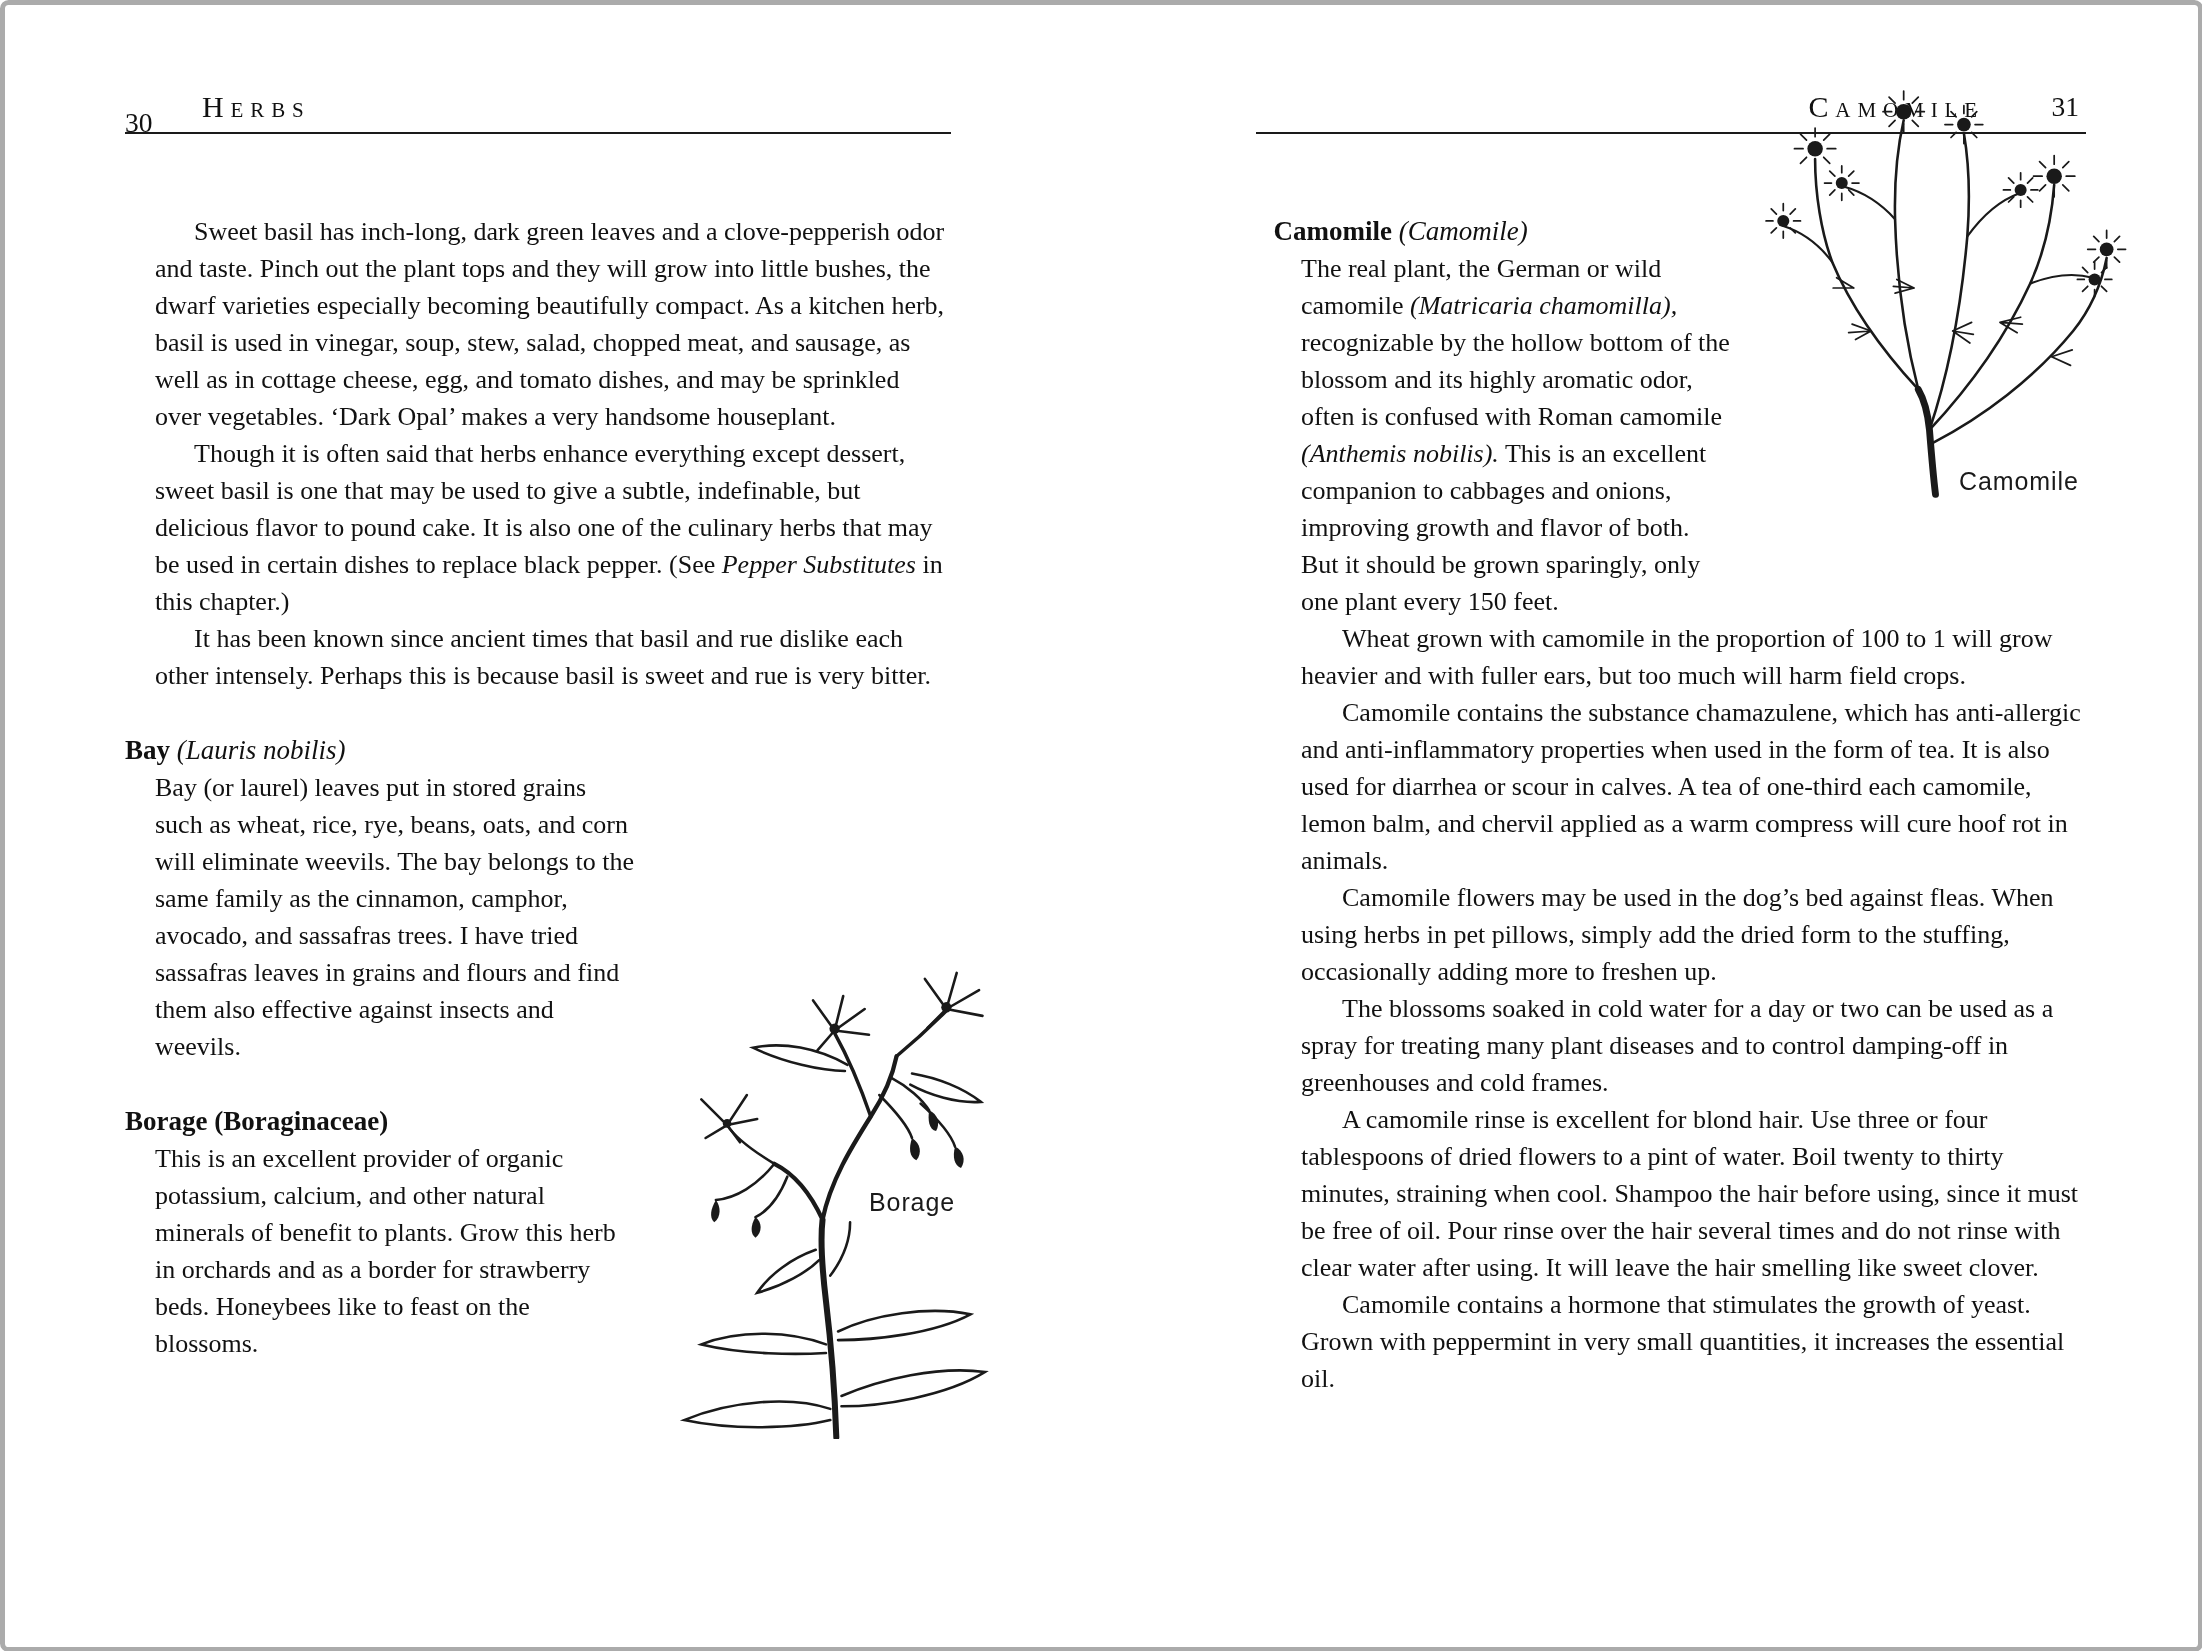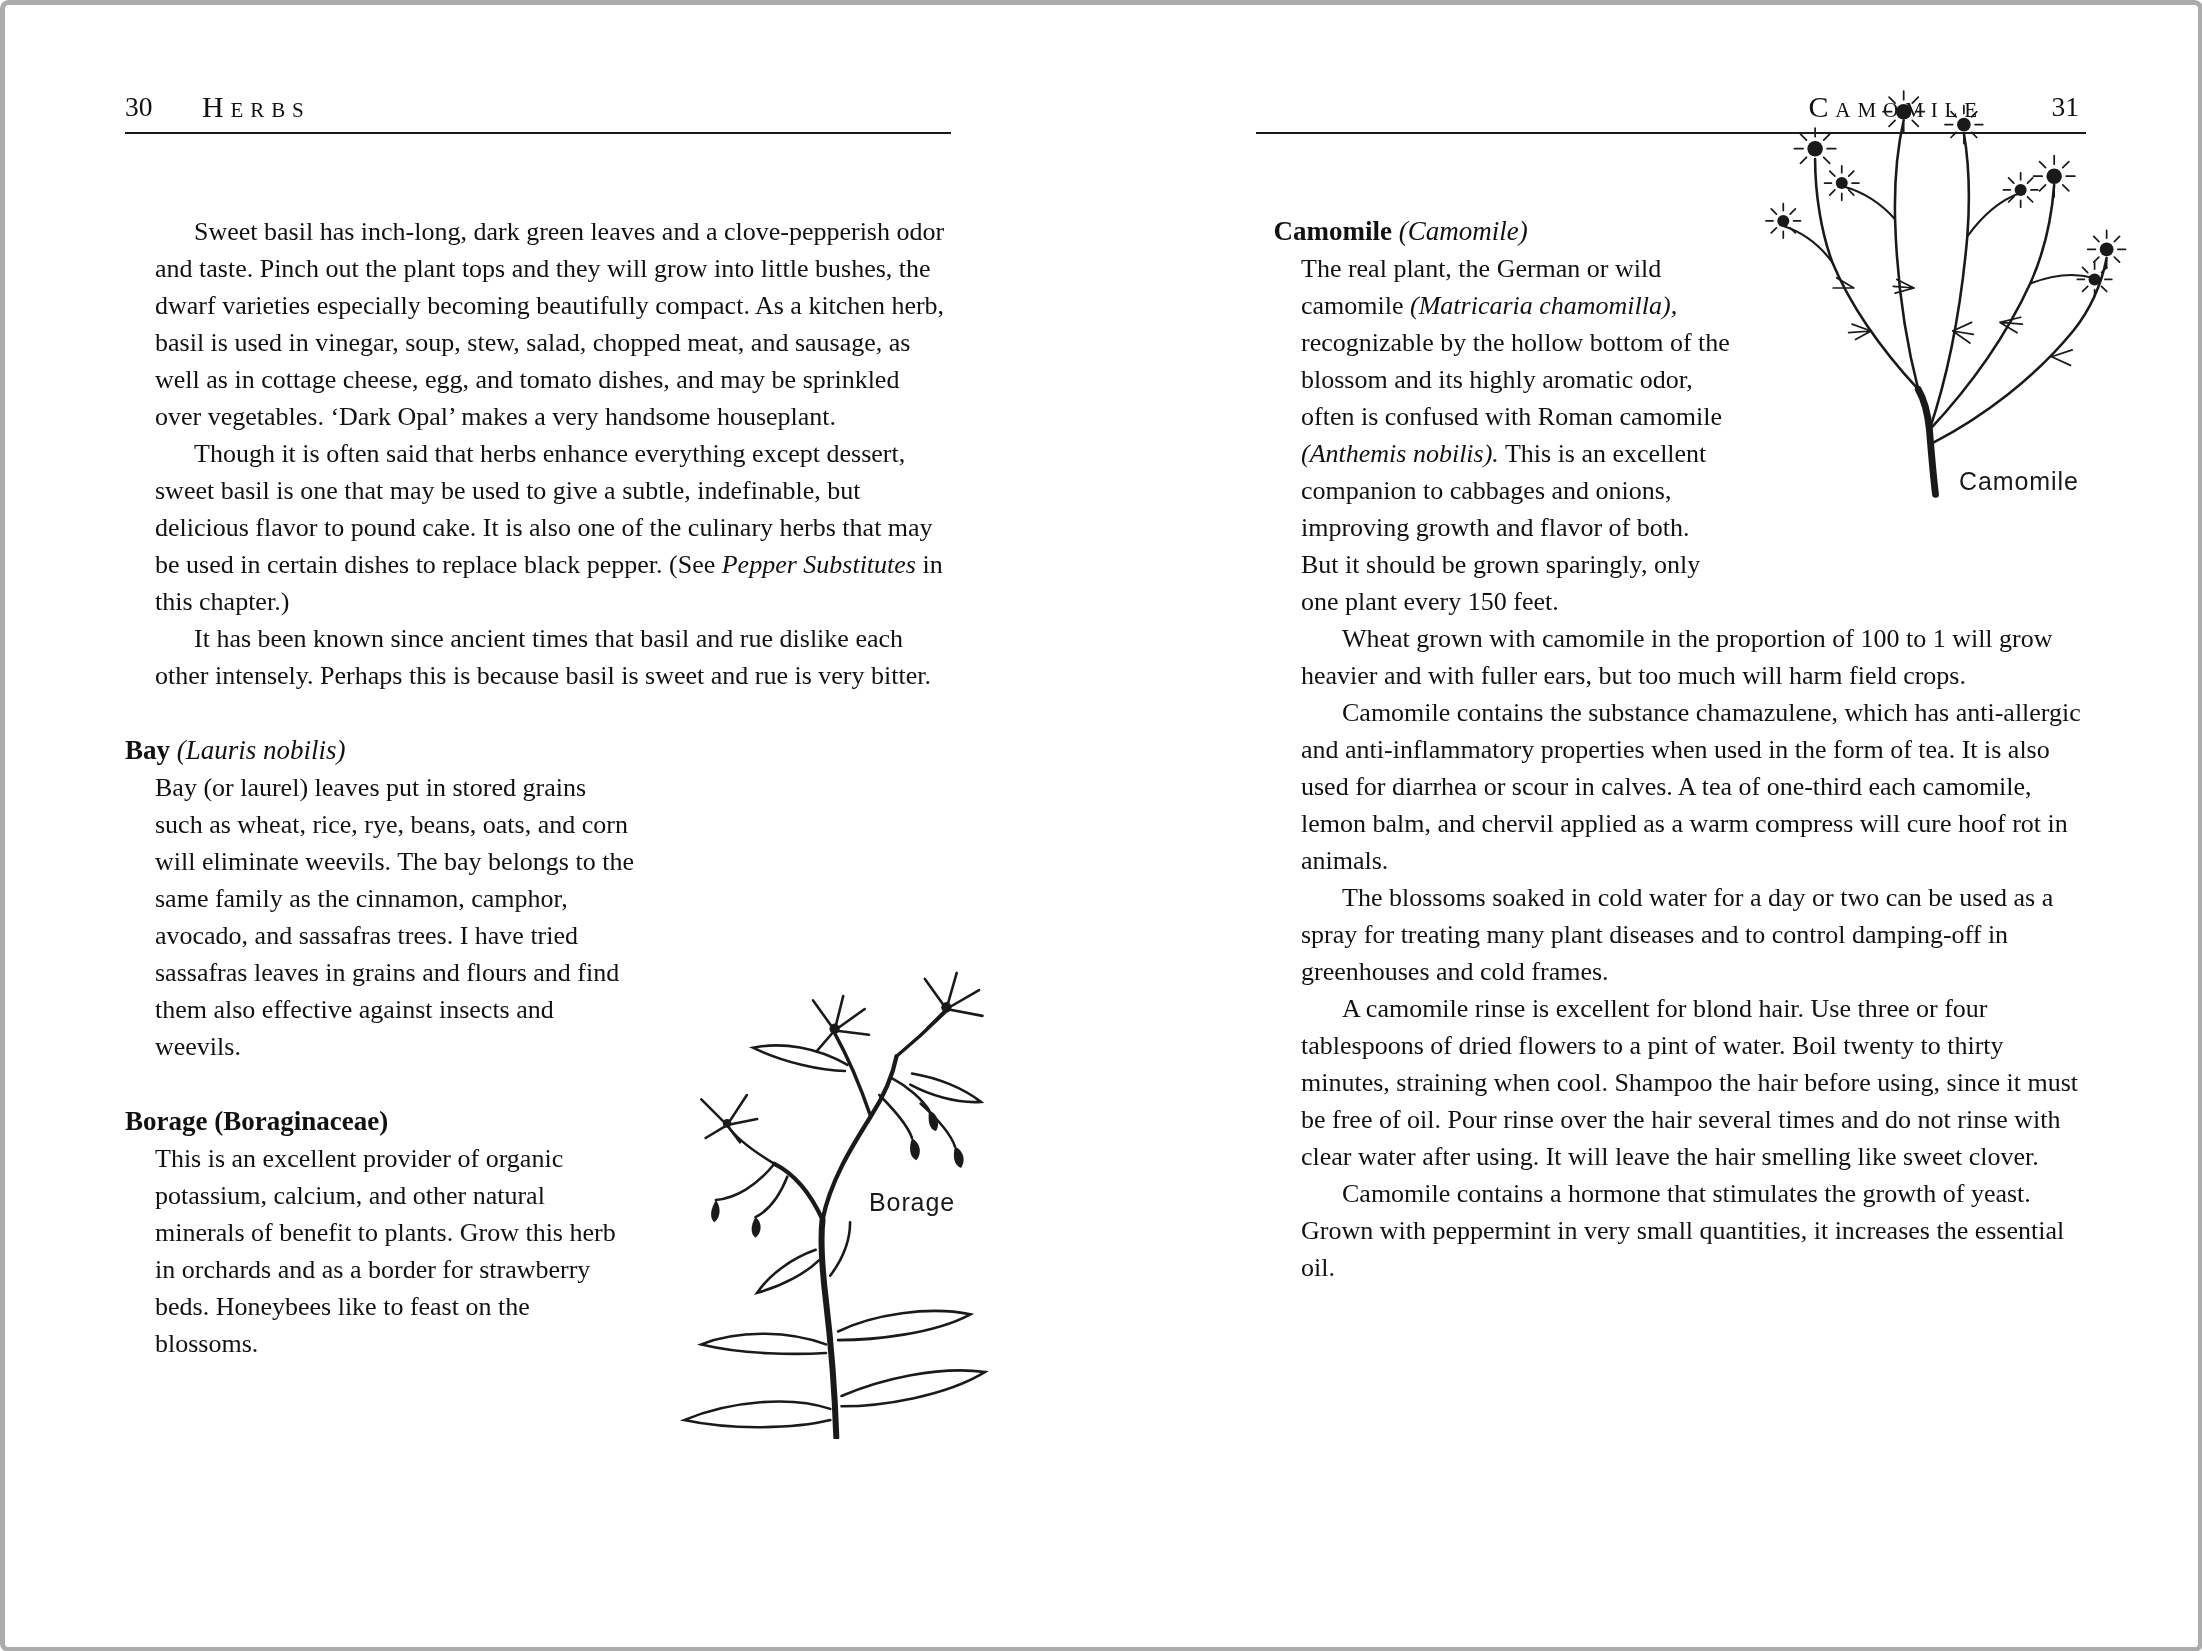--- a/index.html
+++ b/index.html
@@ -9,21 +9,21 @@
 
   .page{position:absolute;top:0;}
   .page-left{left:125px;width:826px;}
   .page-right{left:1256px;width:830px;}
 
   
   .pghead{margin-top:90px;border-bottom:2.6px solid #1a1a1a;padding-bottom:8.6px;
           position:relative;height:33px;}
   .pgnum{font-size:27.5px;line-height:33px;}
   .runhead{font-variant:small-caps;letter-spacing:6.9px;font-size:30px;line-height:33px;}
-  .pghead-left .pgnum{position:absolute;left:0;top:0;}
+  .pghead-left .pgnum{position:absolute;left:0;top:16px;}
   .pghead-left .runhead{position:absolute;left:77px;top:0;}
   .pghead-right .runhead{position:absolute;right:102px;top:0;}
   .pghead-right .pgnum{position:absolute;right:6.9px;top:0;}
 
   
   .bodycol{margin-top:79px;}
   .page-left  .bodycol{margin-left:30px;width:796px;}
   .page-right .bodycol{margin-left:45px;width:786px;}
   p.para{margin:0;font-size:26px;line-height:37px;}
   .indent{text-indent:39px;}
@@ -216,19 +216,20 @@
         </g>
       </svg>
       <span class="caption camomile-caption">Camomile</span>
     </div>
 
     <div class="bodycol">
       <h2 class="entry"><span>Camomile</span> <span class="latin">(Camomile)</span></h2>
       <p class="para narrow"><span>The real plant, the German or wild camomile </span><span class="it">(Matricaria chamomilla),</span><span> recognizable by the hollow bottom of the blossom and its highly aromatic odor, often is confused with Roman camomile </span><span class="it">(Anthemis nobilis).</span><span> This is an excellent companion to cabbages and onions, improving growth and flavor of both. But it should be grown sparingly, only one plant every 150 feet.</span></p>
       <p class="para indent">Wheat grown with camomile in the proportion of 100 to 1 will grow heavier and with fuller ears, but too much will harm field crops.</p>
       <p class="para indent">Camomile contains the substance chamazulene, which has anti-allergic and anti-inflammatory properties when used in the form of tea. It is also used for diarrhea or scour in calves. A tea of one-third each camomile, lemon balm, and chervil applied as a warm compress will cure hoof rot in animals.</p>
+      <p class="para indent">Camomile flowers may be used in the dog’s bed against fleas. When using herbs in pet pillows, simply add the dried form to the stuffing, occasionally adding more to freshen up.</p>
       <p class="para indent">The blossoms soaked in cold water for a day or two can be used as a spray for treating many plant diseases and to control damping-off in greenhouses and cold frames.</p>
       <p class="para indent">A camomile rinse is excellent for blond hair. Use three or four tablespoons of dried flowers to a pint of water. Boil twenty to thirty minutes, straining when cool. Shampoo the hair before using, since it must be free of oil. Pour rinse over the hair several times and do not rinse with clear water after using. It will leave the hair smelling like sweet clover.</p>
       <p class="para indent">Camomile contains a hormone that stimulates the growth of yeast. Grown with peppermint in very small quantities, it increases the essential oil.</p>
     </div>
   </div>
 </div>
 
 
 </body></html>

